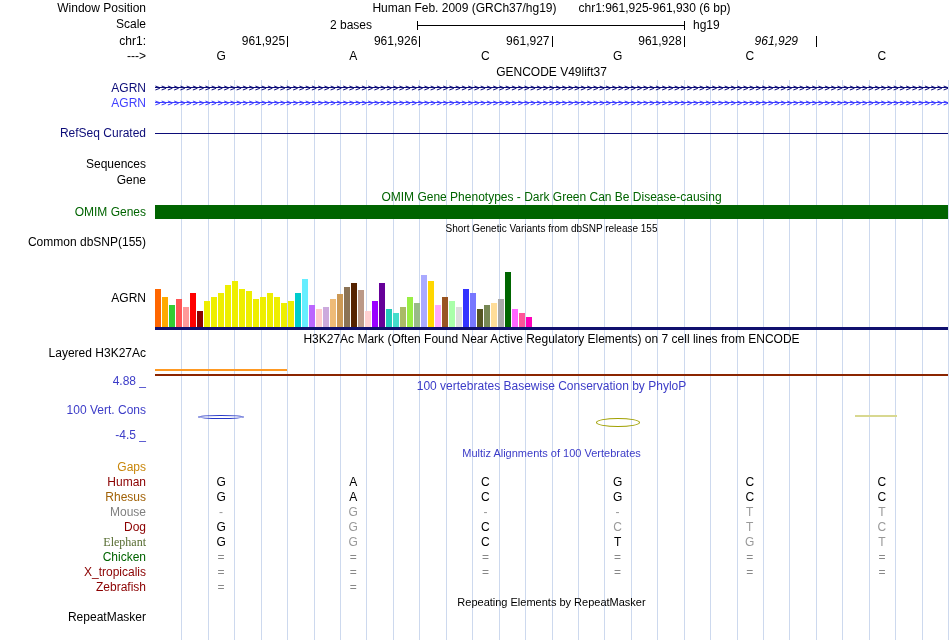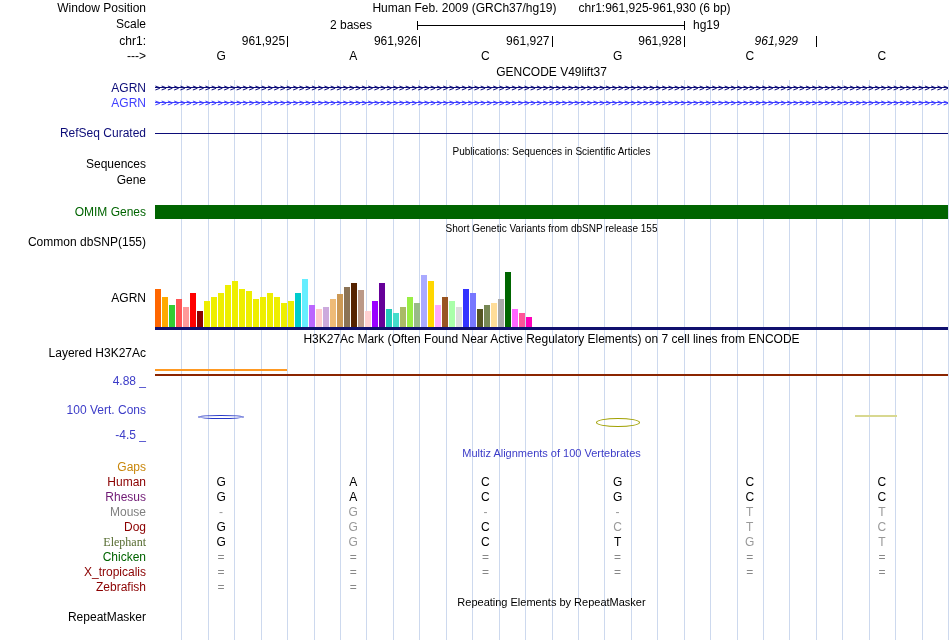--- a/index.html
+++ b/index.html
@@ -99,24 +99,24 @@
 
   <div class="center-title" style="top:66px">GENCODE V49lift37</div>
   <div class="side-label" style="top: 82px; color: rgb(12, 12, 120);">AGRN</div>
   <div class="gene-arrows" style="top: 83px; color: rgb(12, 12, 120);">&gt;&gt;&gt;&gt;&gt;&gt;&gt;&gt;&gt;&gt;&gt;&gt;&gt;&gt;&gt;&gt;&gt;&gt;&gt;&gt;&gt;&gt;&gt;&gt;&gt;&gt;&gt;&gt;&gt;&gt;&gt;&gt;&gt;&gt;&gt;&gt;&gt;&gt;&gt;&gt;&gt;&gt;&gt;&gt;&gt;&gt;&gt;&gt;&gt;&gt;&gt;&gt;&gt;&gt;&gt;&gt;&gt;&gt;&gt;&gt;&gt;&gt;&gt;&gt;&gt;&gt;&gt;&gt;&gt;&gt;&gt;&gt;&gt;&gt;&gt;&gt;&gt;&gt;&gt;&gt;&gt;&gt;&gt;&gt;&gt;&gt;&gt;&gt;&gt;&gt;&gt;&gt;&gt;&gt;&gt;&gt;&gt;&gt;&gt;&gt;&gt;&gt;&gt;&gt;&gt;&gt;&gt;&gt;&gt;&gt;&gt;&gt;&gt;&gt;&gt;&gt;&gt;&gt;&gt;&gt;&gt;&gt;&gt;&gt;&gt;&gt;&gt;&gt;&gt;&gt;&gt;&gt;&gt;&gt;&gt;&gt;&gt;&gt;&gt;&gt;&gt;&gt;&gt;&gt;&gt;&gt;&gt;&gt;&gt;&gt;&gt;&gt;&gt;&gt;&gt;&gt;&gt;&gt;&gt;&gt;&gt;&gt;&gt;&gt;&gt;&gt;&gt;&gt;&gt;&gt;&gt;&gt;&gt;&gt;&gt;&gt;&gt;&gt;&gt;&gt;&gt;&gt;&gt;&gt;&gt;&gt;&gt;&gt;&gt;&gt;&gt;&gt;&gt;&gt;&gt;&gt;&gt;&gt;&gt;&gt;&gt;&gt;&gt;&gt;&gt;&gt;&gt;&gt;&gt;&gt;&gt;&gt;&gt;&gt;&gt;&gt;&gt;&gt;&gt;&gt;&gt;&gt;&gt;&gt;&gt;&gt;&gt;&gt;&gt;&gt;&gt;&gt;&gt;&gt;&gt;&gt;&gt;&gt;&gt;&gt;</div>
   <div class="side-label" style="top: 97px; color: rgb(63, 63, 255);">AGRN</div>
   <div class="gene-arrows" style="top: 98px; color: rgb(63, 63, 255);">&gt;&gt;&gt;&gt;&gt;&gt;&gt;&gt;&gt;&gt;&gt;&gt;&gt;&gt;&gt;&gt;&gt;&gt;&gt;&gt;&gt;&gt;&gt;&gt;&gt;&gt;&gt;&gt;&gt;&gt;&gt;&gt;&gt;&gt;&gt;&gt;&gt;&gt;&gt;&gt;&gt;&gt;&gt;&gt;&gt;&gt;&gt;&gt;&gt;&gt;&gt;&gt;&gt;&gt;&gt;&gt;&gt;&gt;&gt;&gt;&gt;&gt;&gt;&gt;&gt;&gt;&gt;&gt;&gt;&gt;&gt;&gt;&gt;&gt;&gt;&gt;&gt;&gt;&gt;&gt;&gt;&gt;&gt;&gt;&gt;&gt;&gt;&gt;&gt;&gt;&gt;&gt;&gt;&gt;&gt;&gt;&gt;&gt;&gt;&gt;&gt;&gt;&gt;&gt;&gt;&gt;&gt;&gt;&gt;&gt;&gt;&gt;&gt;&gt;&gt;&gt;&gt;&gt;&gt;&gt;&gt;&gt;&gt;&gt;&gt;&gt;&gt;&gt;&gt;&gt;&gt;&gt;&gt;&gt;&gt;&gt;&gt;&gt;&gt;&gt;&gt;&gt;&gt;&gt;&gt;&gt;&gt;&gt;&gt;&gt;&gt;&gt;&gt;&gt;&gt;&gt;&gt;&gt;&gt;&gt;&gt;&gt;&gt;&gt;&gt;&gt;&gt;&gt;&gt;&gt;&gt;&gt;&gt;&gt;&gt;&gt;&gt;&gt;&gt;&gt;&gt;&gt;&gt;&gt;&gt;&gt;&gt;&gt;&gt;&gt;&gt;&gt;&gt;&gt;&gt;&gt;&gt;&gt;&gt;&gt;&gt;&gt;&gt;&gt;&gt;&gt;&gt;&gt;&gt;&gt;&gt;&gt;&gt;&gt;&gt;&gt;&gt;&gt;&gt;&gt;&gt;&gt;&gt;&gt;&gt;&gt;&gt;&gt;&gt;&gt;&gt;&gt;&gt;&gt;&gt;&gt;&gt;&gt;&gt;&gt;</div>
 
   <div class="side-label" style="top: 127px; color: rgb(12, 12, 120);">RefSeq Curated</div>
   <div class="abs" style="top: 133px; left: 155px; width: 793px; height: 1px; background: rgb(12, 12, 120);"></div>
 
-  <div class="center-title small" style="top:145px">Publications: Sequences in Scientific Articles</div>
   <div class="side-label" style="top:158px">Sequences</div>
   <div class="side-label" style="top:174px">Gene</div>
 
+  <div class="center-title" style="top: 191px; color: rgb(0, 100, 0);">OMIM Gene Phenotypes - Dark Green Can Be Disease-causing</div>
   <div class="side-label" style="top: 206px; color: rgb(0, 100, 0);">OMIM Genes</div>
   <div class="abs" style="top: 205px; left: 155px; width: 793px; height: 14px; background: rgb(0, 100, 0);"></div>
 
   <div class="center-title small" style="top:222px">Short Genetic Variants from dbSNP release 155</div>
   <div class="side-label" style="top:236px">Common dbSNP(155)</div>
 
   <div class="side-label" style="top:292px">AGRN</div>
   <div id="gtex-bars" class="abs" style="top:272px;left:155px;width:793px;height:55px">
       <div class="gtex-bar" style="left: 0px; height: 38px; background: rgb(255, 102, 0);"></div>
       <div class="gtex-bar" style="left: 7px; height: 30px; background: rgb(255, 170, 0);"></div>
@@ -174,31 +174,32 @@
       <div class="gtex-bar" style="left: 371px; height: 10px; background: rgb(255, 0, 187);"></div>
     </div>
   <div class="abs" style="top: 327px; left: 155px; width: 793px; height: 3px; background: rgb(16, 16, 110);"></div>
 
   <div class="center-title" style="top:333px">H3K27Ac Mark (Often Found Near Active Regulatory Elements) on 7 cell lines from ENCODE</div>
   <div class="side-label" style="top:347px">Layered H3K27Ac</div>
   <div class="abs" style="top: 369px; left: 155px; width: 132px; height: 2px; background: rgb(255, 153, 34);"></div>
   <div class="abs" style="top: 374px; left: 155px; width: 793px; height: 2px; background: rgb(139, 37, 0);"></div>
 
   <div class="side-label" style="top: 375px; color: rgb(60, 60, 200);">4.88 _</div>
+  <div class="center-title" style="top: 380px; color: rgb(60, 60, 200);">100 vertebrates Basewise Conservation by PhyloP</div>
   <div class="side-label" style="top: 404px; color: rgb(60, 60, 200);">100 Vert. Cons</div>
   <div class="side-label" style="top: 429px; color: rgb(60, 60, 200);">-4.5 _</div>
   <div class="abs" style="left:198px;top:415px;width:46px;height:4px;border:1px solid #2738c8;border-radius:50%"></div>
   <div class="abs" style="left:596px;top:418px;width:44px;height:9px;border:1px solid #a0a000;border-radius:50%"></div>
   <div class="abs" style="left:855px;top:415px;width:42px;height:2px;background:#d8d890"></div>
 
   <div class="center-title t11" style="top: 447px; color: rgb(60, 60, 200);">Multiz Alignments of 100 Vertebrates</div>
   <div id="multiz-labels">
       <div class="side-label mlz" style="top: 460px; color: rgb(200, 134, 10);">Gaps</div>
       <div class="side-label mlz" style="top: 475px; color: rgb(139, 0, 0);">Human</div>
-      <div class="side-label mlz" style="top: 490px; color: #701a75;">Rhesus</div>
+      <div class="side-label mlz" style="top: 490px; color: #a16207;">Rhesus</div>
       <div class="side-label mlz" style="top: 505px; color: rgb(128, 128, 128);">Mouse</div>
       <div class="side-label mlz" style="top: 520px; color: rgb(139, 0, 0);">Dog</div>
       <div class="side-label mlz" style="top: 535px; color: rgb(85, 107, 47); font-family: Liberation Serif, serif;">Elephant</div>
       <div class="side-label mlz" style="top: 550px; color: rgb(0, 100, 0);">Chicken</div>
       <div class="side-label mlz" style="top: 565px; color: rgb(139, 0, 0);">X_tropicalis</div>
       <div class="side-label mlz" style="top: 580px; color: rgb(139, 0, 0);">Zebrafish</div>
     </div>
   <div id="multiz-grid">
       <span class="aln" style="left: 201.083px; top: 475px; color: rgb(0, 0, 0);">G</span>
       <span class="aln" style="left: 333.25px; top: 475px; color: rgb(0, 0, 0);">A</span>

